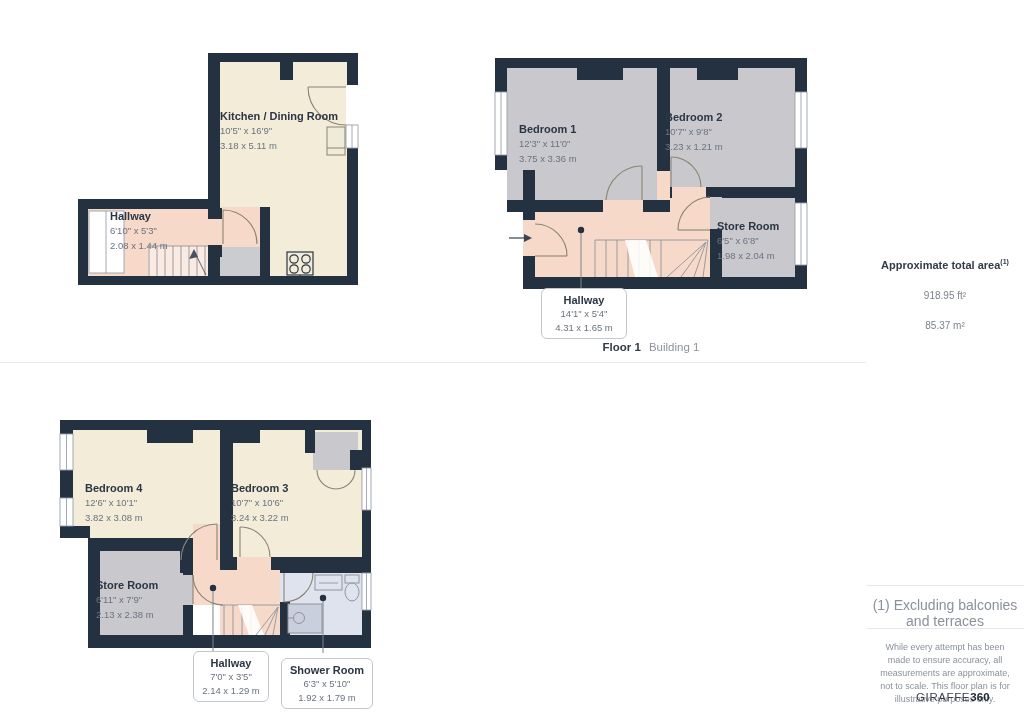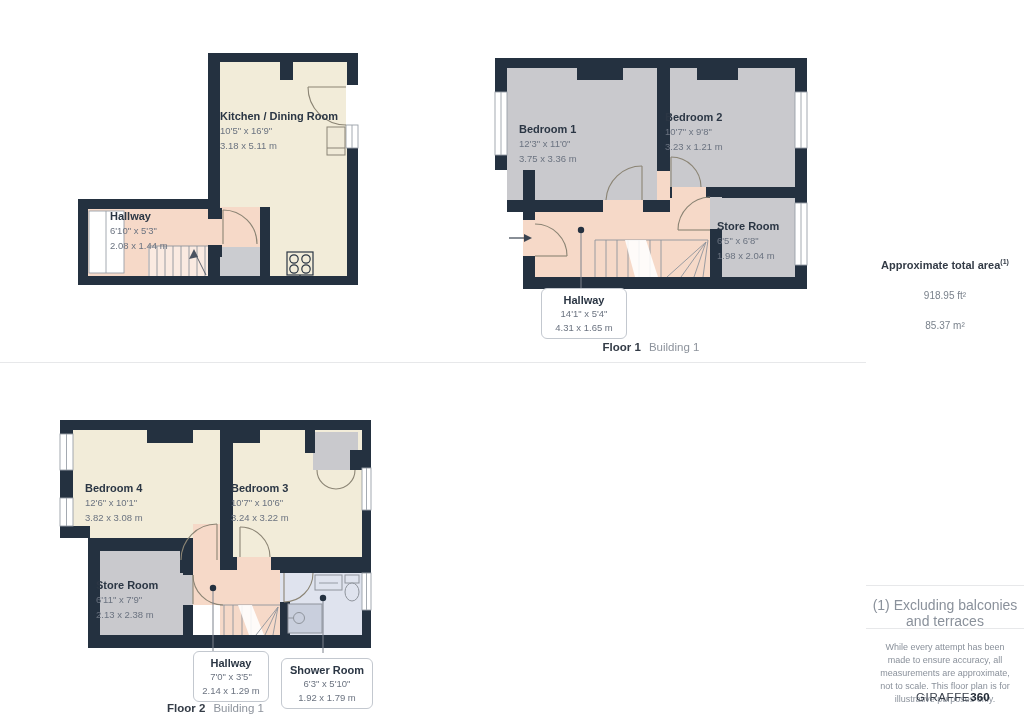--- a/index.html
+++ b/index.html
@@ -346,23 +346,20 @@
       <div class="rname">Hallway</div>
       <div class="rdim">7'0" x 3'5"</div>
       <div class="rdim">2.14 x 1.29 m</div>
     </div>
     <div class="callout" style="left:221px;top:238px;width:84px">
       <div class="rname">Shower Room</div>
       <div class="rdim">6'3" x 5'10"</div>
       <div class="rdim">1.92 x 1.79 m</div>
     </div>
   </div>
-  <div class="caption" style="left:60px;top:702px;width:311px">
-    <span class="fl">Floor 2</span><span class="bl">Building 1</span>
-  </div>
 
   <div class="hdivider" style="left:0;top:362px;width:866px"></div>
   <div class="vdivider" style="left:866px;top:0;height:724px"></div>
 
   <aside class="sidebar">
     <div class="area-block">
       <div class="area-title"><span>Approximate total area</span><sup>(1)</sup></div>
       <div class="area-val">918.95 ft²</div>
       <div class="area-val">85.37 m²</div>
     </div>

